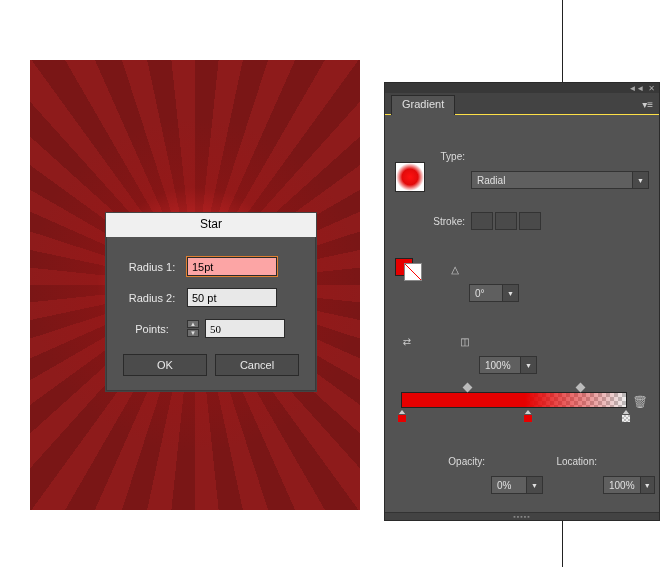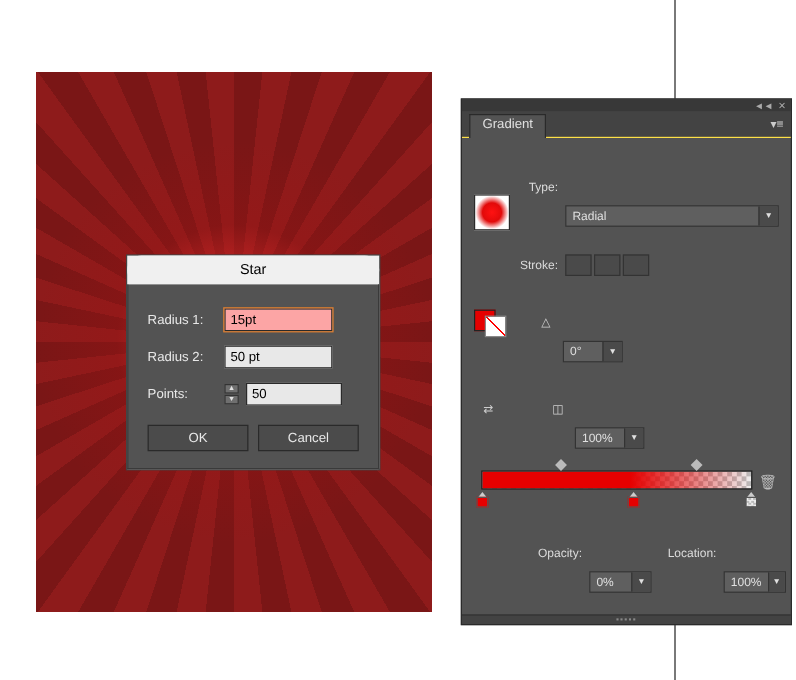--- a/index.html
+++ b/index.html
@@ -59,21 +59,21 @@
   }
   .field-row {
     display: flex;
     align-items: center;
     margin-bottom: 12px;
     gap: 6px;
   }
   .field-row label {
     color: #e8e8e8;
     width: 58px;
-    text-align: left;
+    text-align: center;
     font-size: 11px;
   }
   .text-input {
     height: 19px;
     background: #e8e8e8;
     border: 1px solid #2a2a2a;
     color: #000;
     font-size: 11px;
     padding: 1px 4px;
     width: 90px;
@@ -336,21 +336,21 @@
         <label>Radius 2:</label>
         <input class="text-input" value="50 pt" style="">
       </div>
 
       <div class="field-row">
         <label>Points:</label>
         <div class="stepper">
           <div>▲</div>
           <div>▼</div>
         </div>
-        <input class="text-input" style="width: 80px;" value="50">
+        <input class="text-input" style="width: 80px; font-family: Liberation Serif, serif;" value="50">
       </div>
 
       <div class="dlg-buttons">
         <button class="dlg-btn">OK</button>
         <button class="dlg-btn">Cancel</button>
       </div>
     </div>
   </div>
 </div>
 

